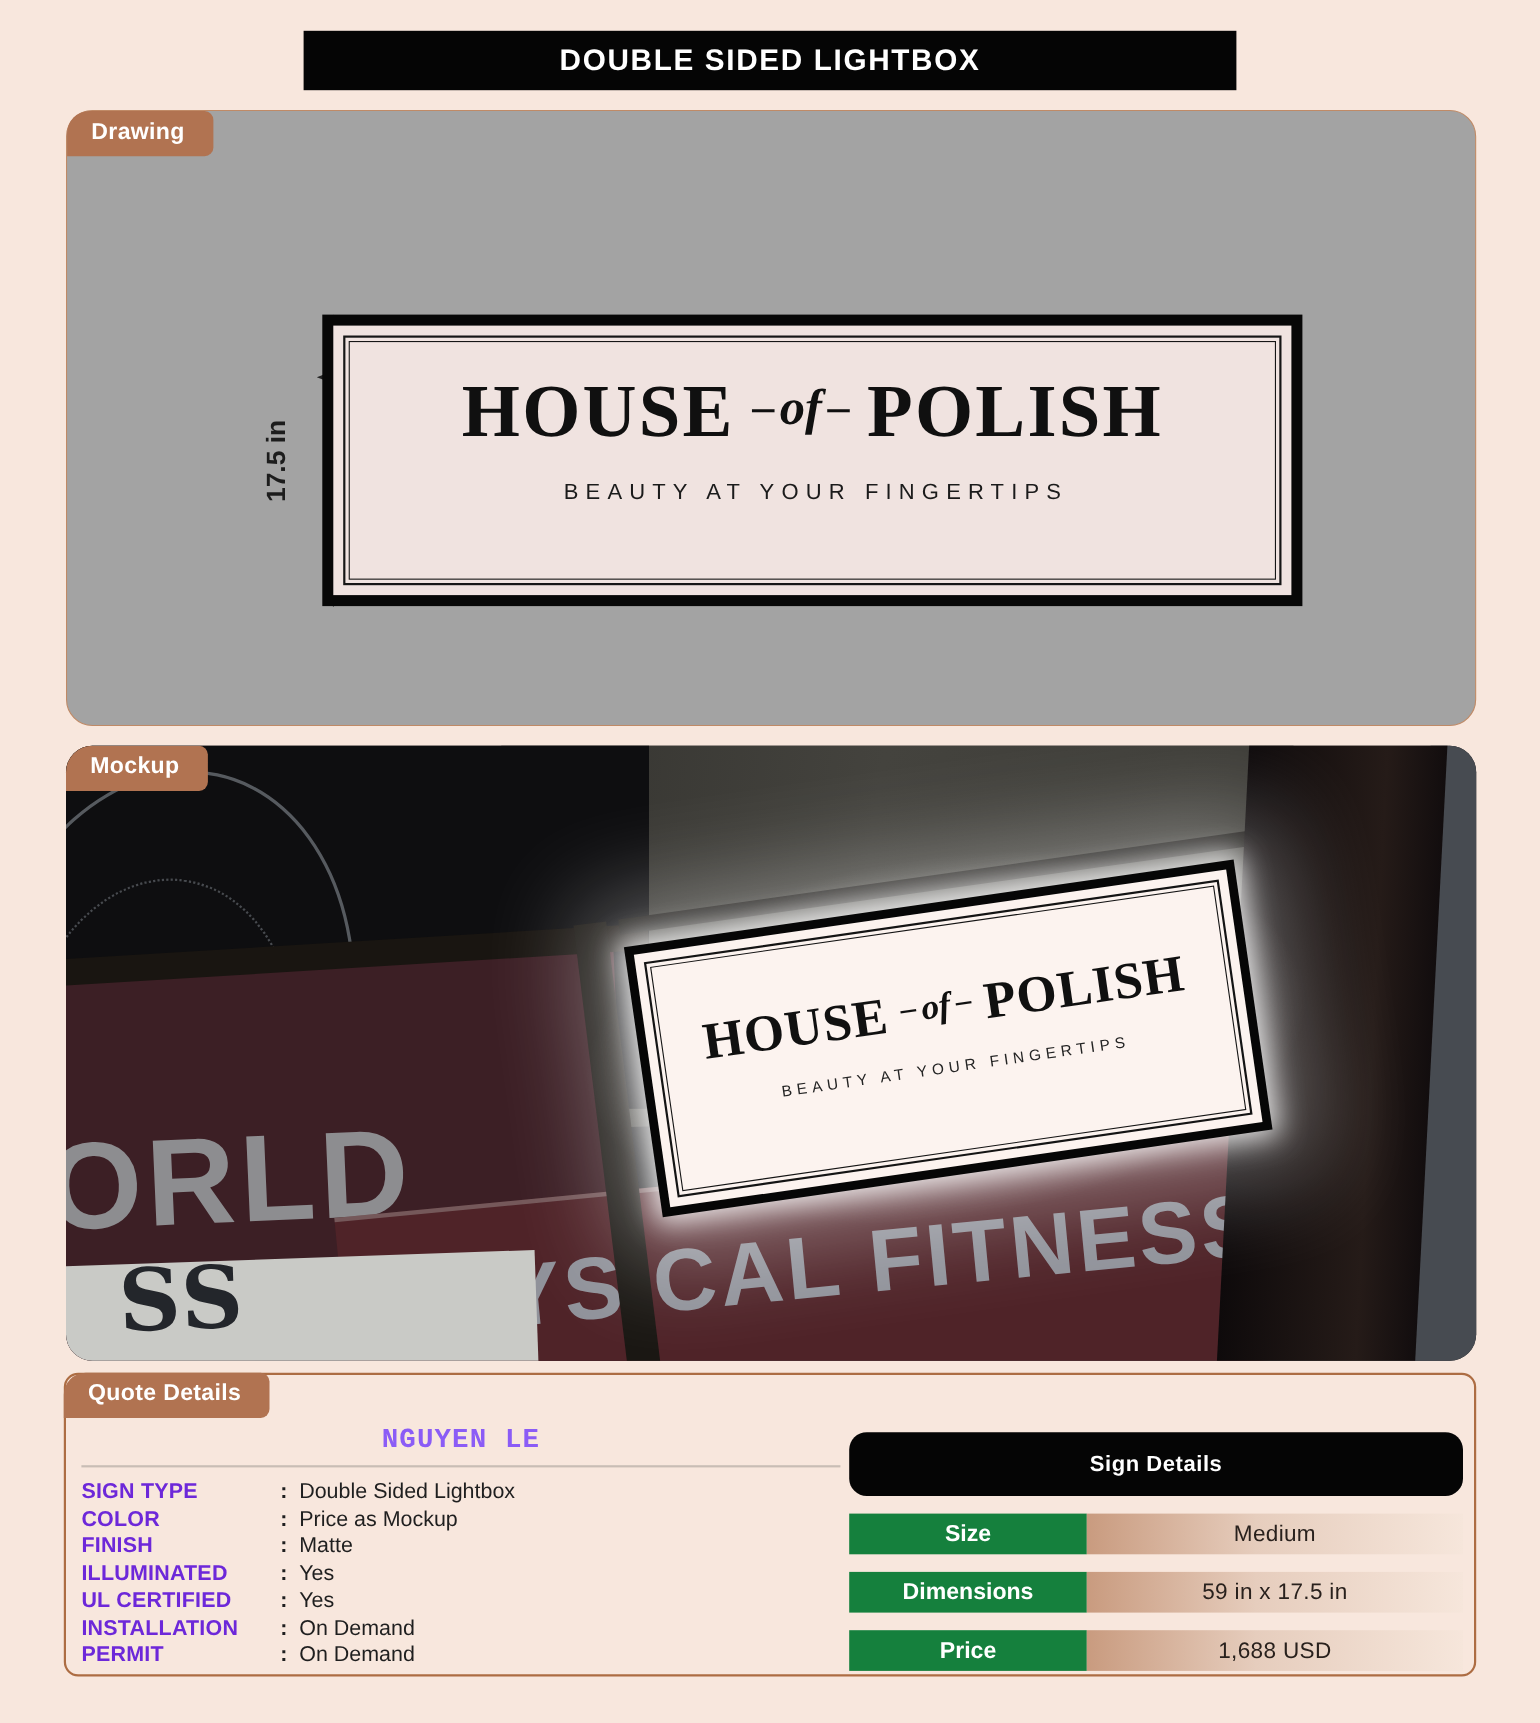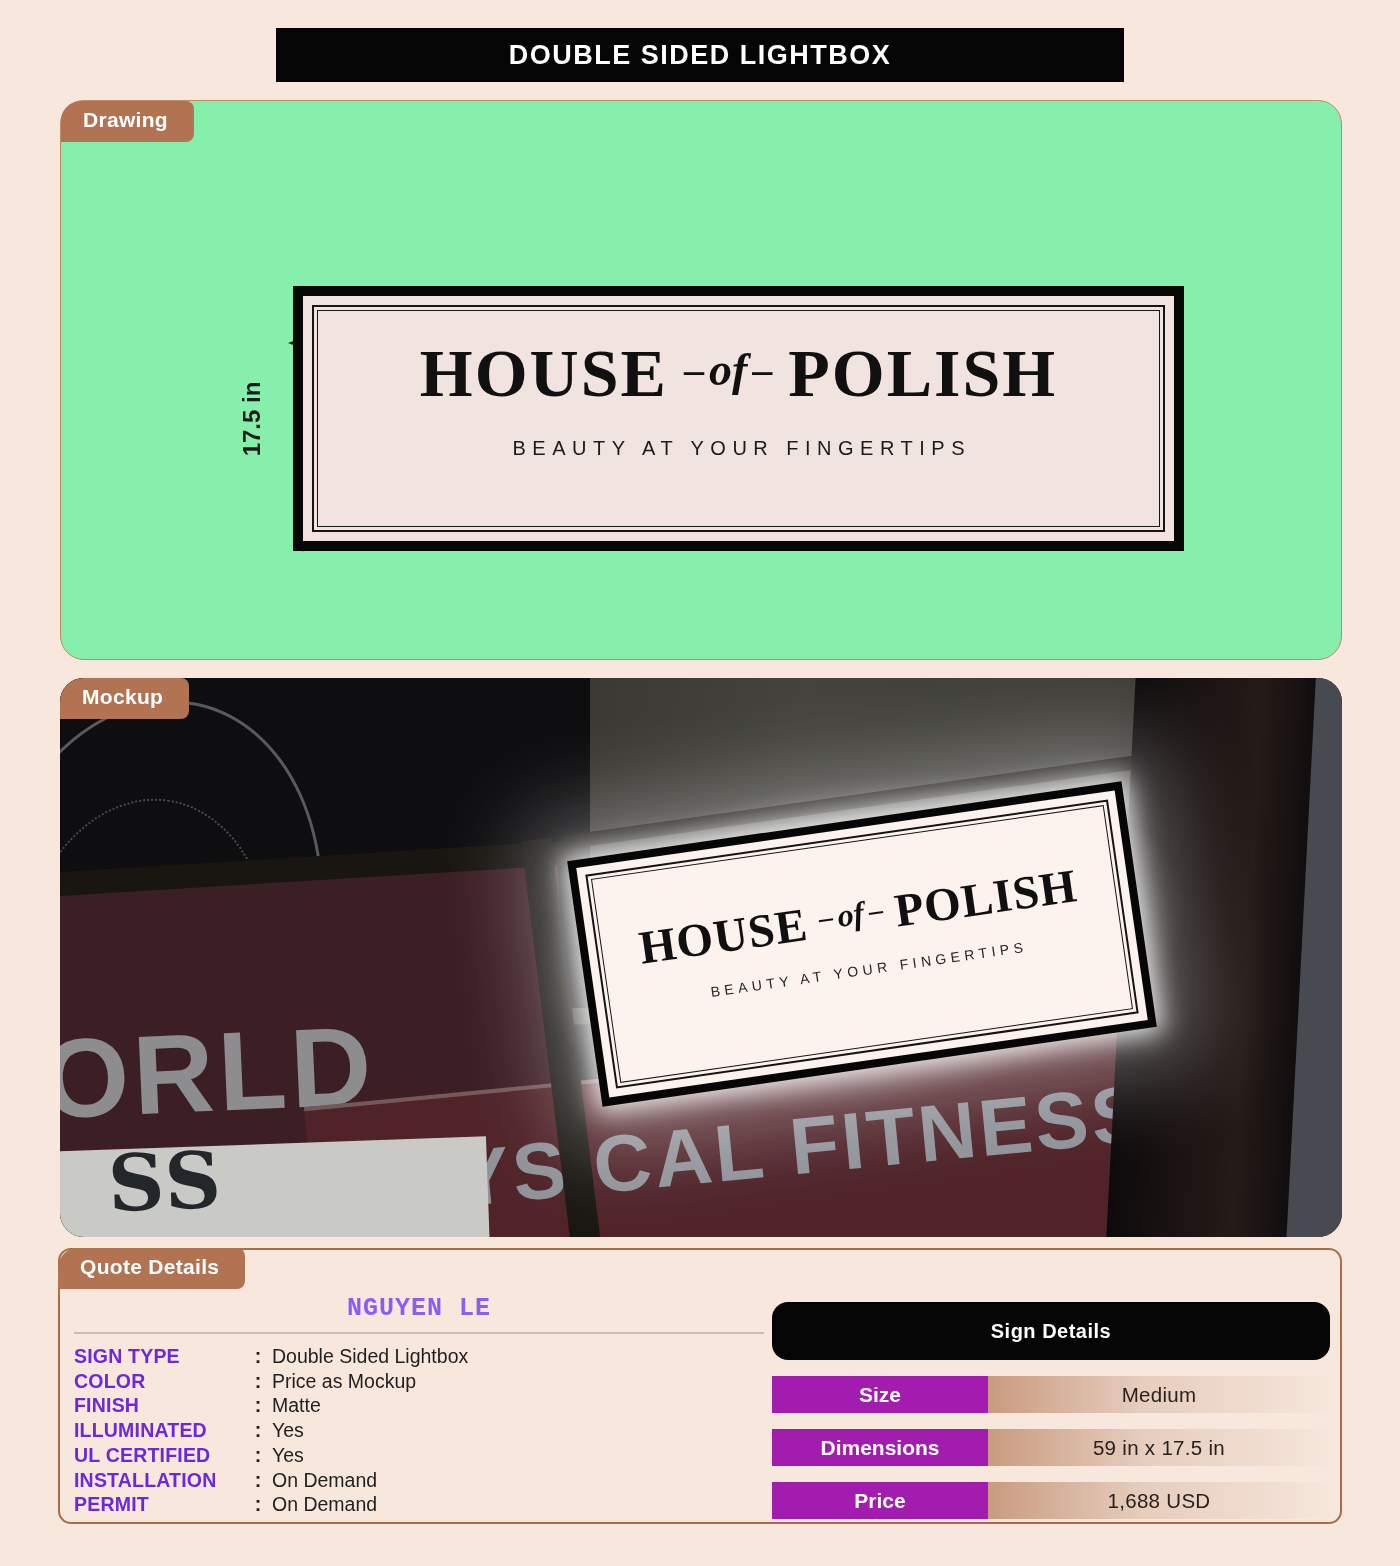--- a/index.html
+++ b/index.html
@@ -26,21 +26,21 @@
     font-size:21px; font-weight:bold; letter-spacing:.3px;
     display:flex; align-items:center;
     padding:0 26px 3px 22px;
     border-radius:20px 8px 8px 0;
     z-index:30;
   }
 
   
   .drawing-panel {
     position:absolute; left:60px; top:100px; width:1282px; height:560px;
-    background:#86efac; border:1px solid #c08a66; border-radius:24px;
+    background:#a3a3a3; border:1px solid #c08a66; border-radius:24px;
   }
   .dim-w {
     position:absolute; left:227px; top:204px; width:895px; text-align:center;
   }
   .dim-w .dim-label { font-size:24px; font-weight:bold; color:#1c1c1c; display:block; margin-bottom:2px; }
   .dim-h-wrap { position:absolute; left:150px; top:185px; width:110px; height:266px; }
   .dim-h-wrap svg { position:absolute; left:84px; top:0; }
   .dim-h-wrap .dim-label {
     position:absolute; left:-14px; top:119px; width:110px; text-align:center;
     font-size:24px; font-weight:bold; color:#1c1c1c;
@@ -158,21 +158,21 @@
 
   .sign-details { position:absolute; left:712px; top:52px; width:558px; }
   .sd-header {
     height:58px; background:#050505; border-radius:16px;
     display:flex; align-items:center; justify-content:center;
     color:#fff; font-size:20px; font-weight:bold; letter-spacing:.5px;
   }
   .sd-row { display:flex; height:37px; margin-top:16px; }
   .sd-row:first-of-type { margin-top:14px; }
   .sd-label {
-    width:216px; background:#a21caf; color:#fff;
+    width:216px; background:#15803d; color:#fff;
     display:flex; align-items:center; justify-content:center;
     font-size:21px; font-weight:bold;
   }
   .sd-value {
     flex:1; background:linear-gradient(90deg,#c99b7f 0%,#e6cdbd 45%,#f6e6db 100%);
     display:flex; align-items:center; justify-content:center;
     font-size:20.5px; font-weight:normal; color:#29211d; letter-spacing:.3px;
   }
 </style>
 </head>

